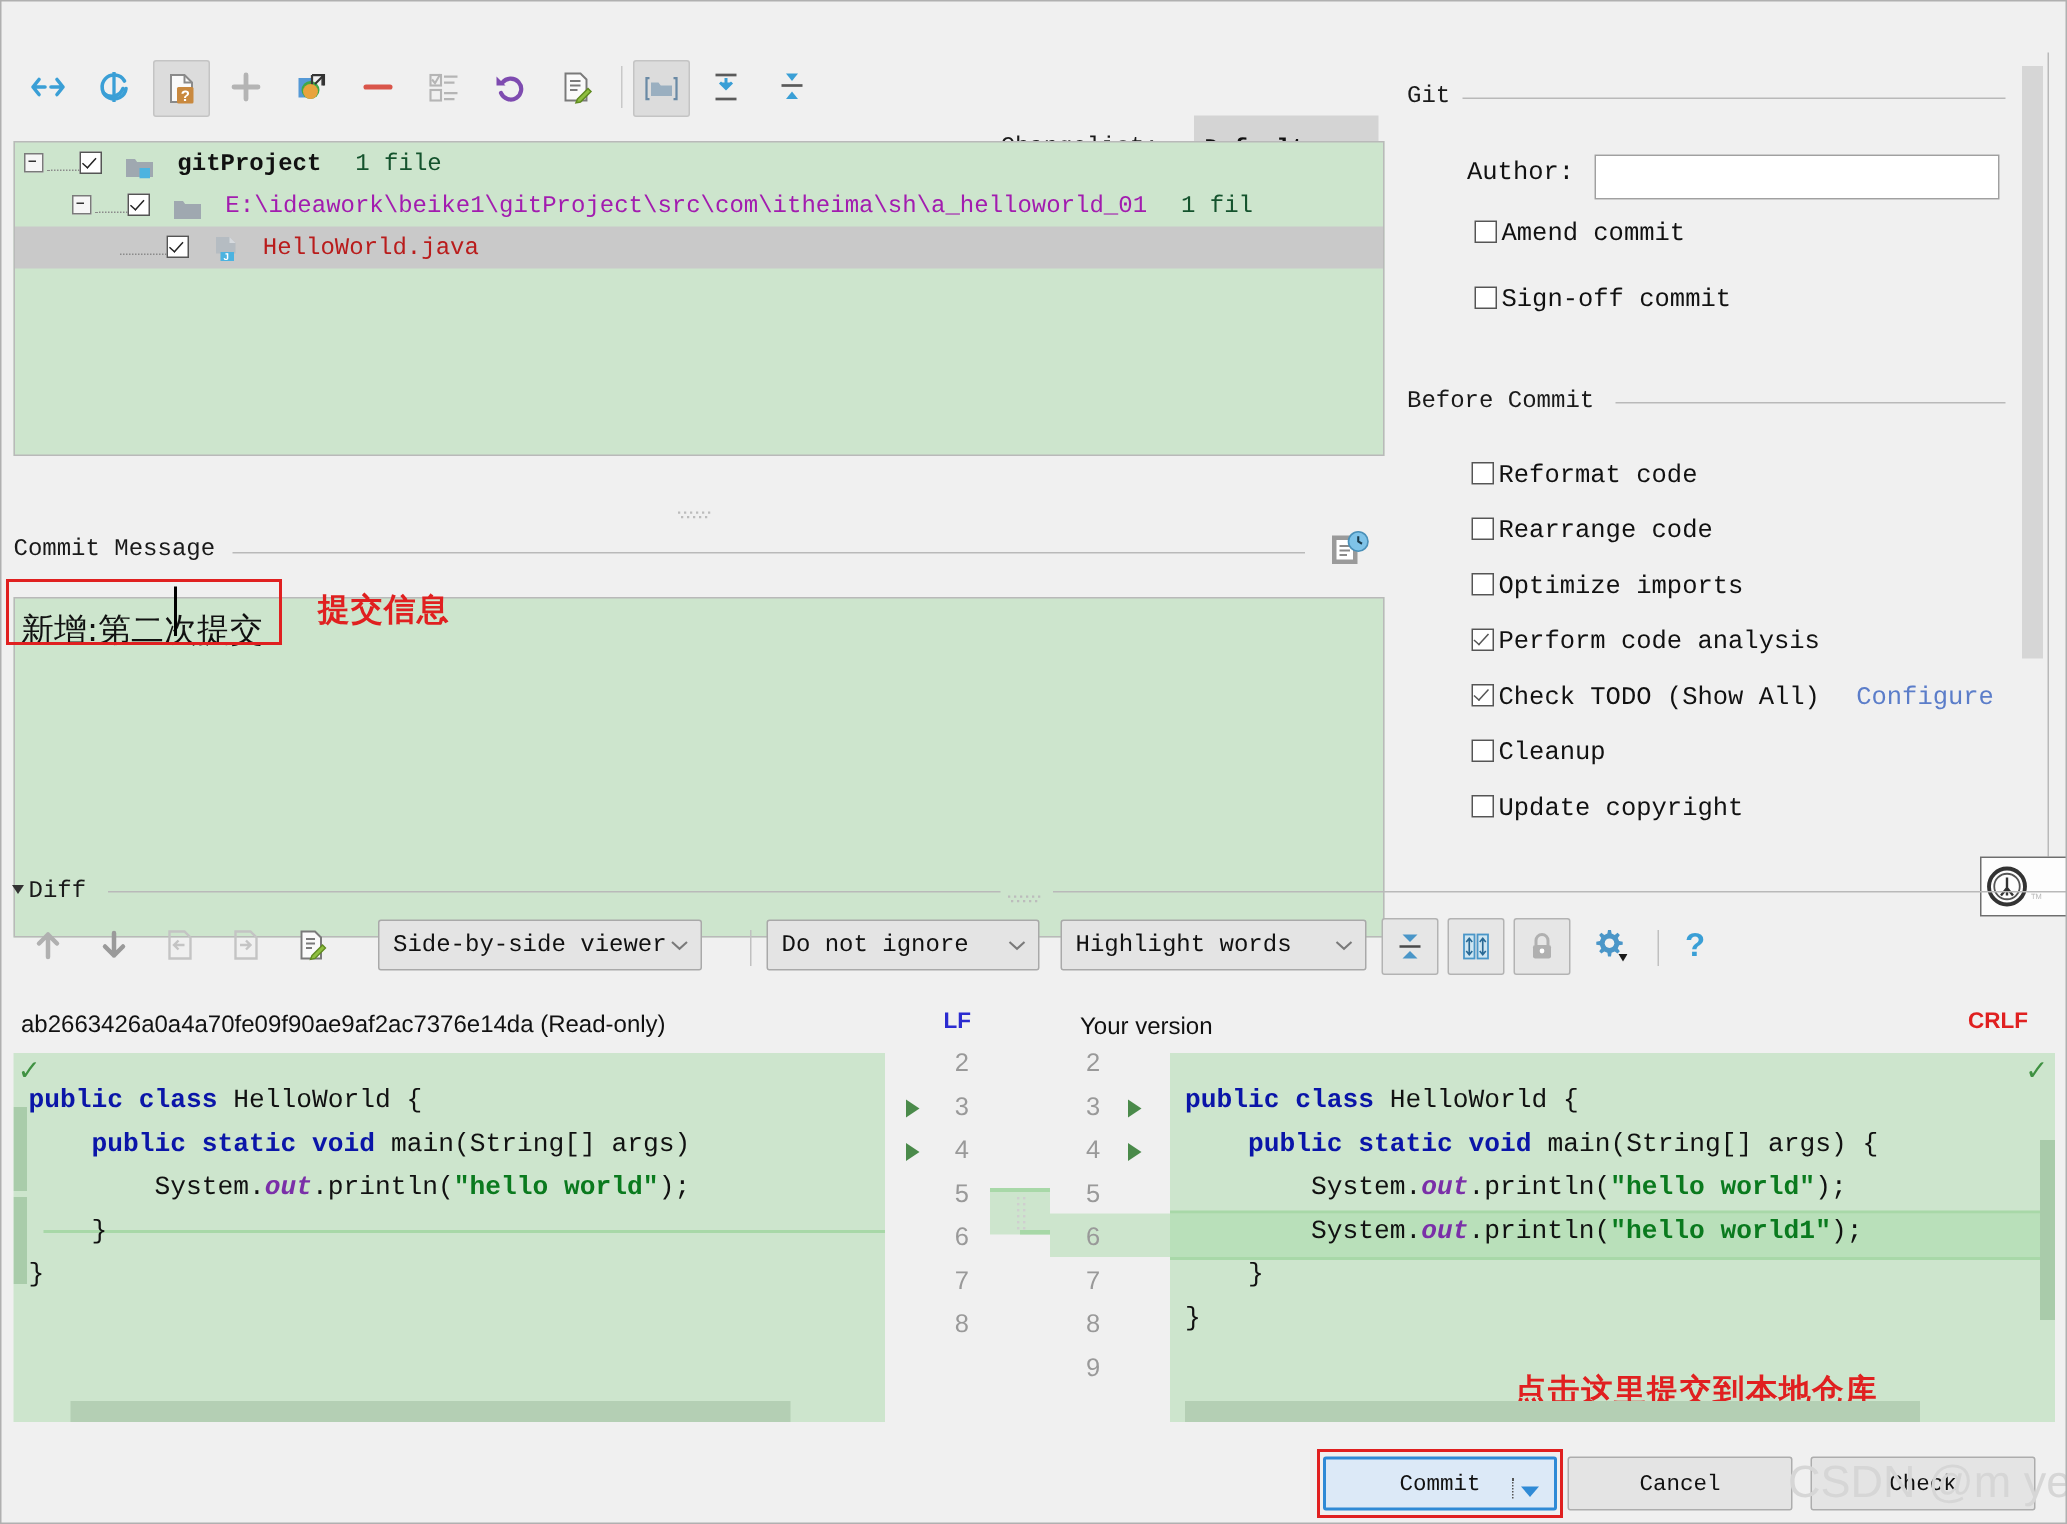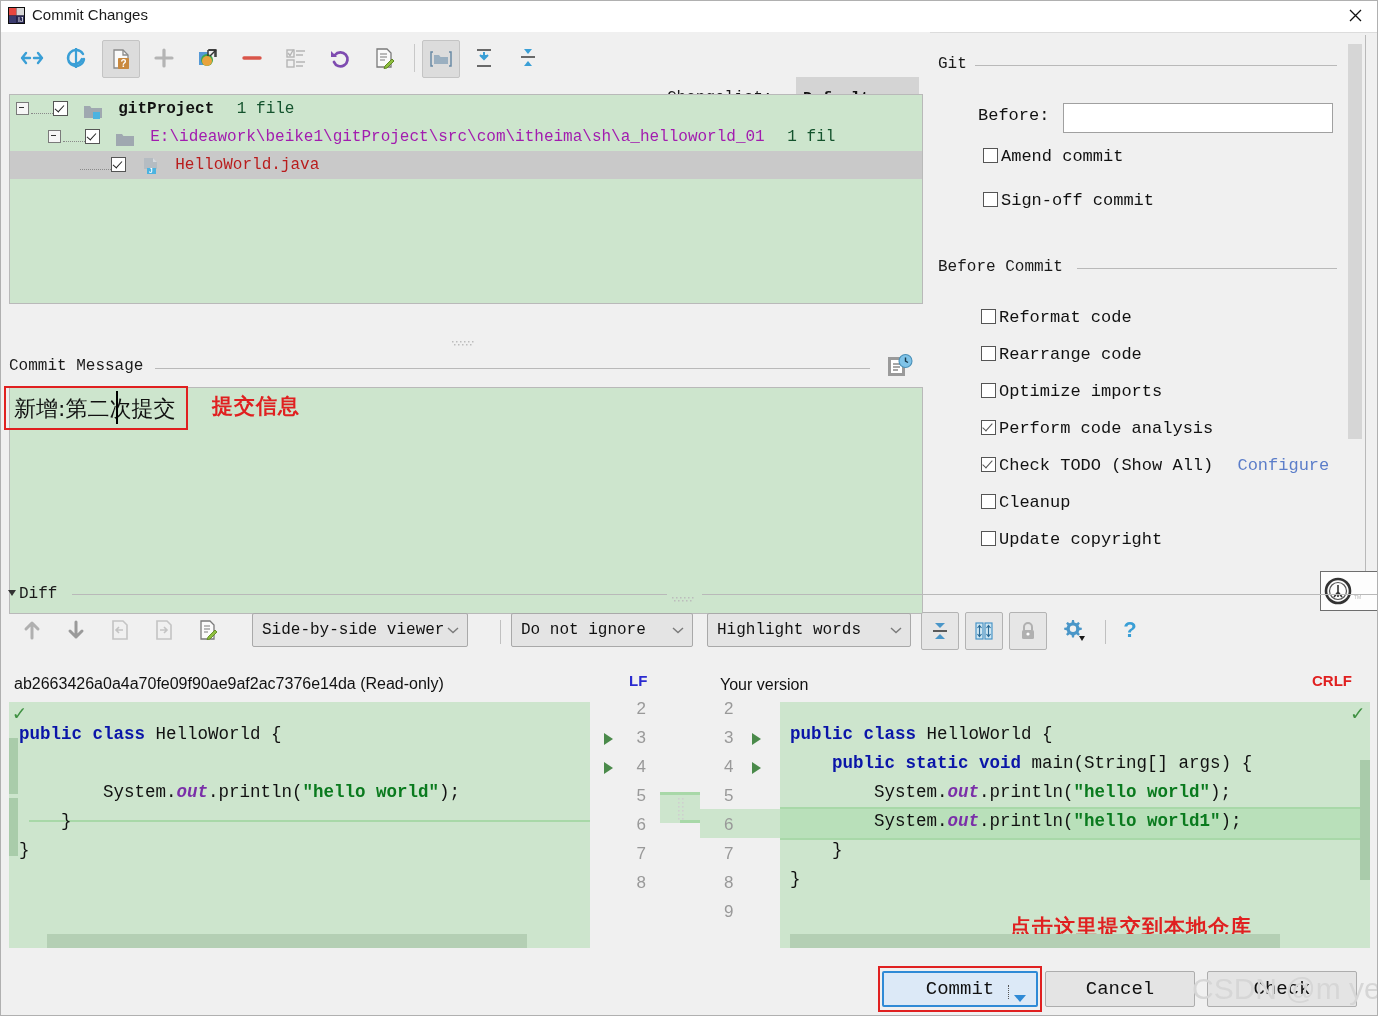--- a/index.html
+++ b/index.html
@@ -47,21 +47,21 @@
   .t-grey{color:#14532d;}
   .t-blue{color:#b91c1c;}
   .t-path{color:#a21caf;}
 
   .splitdots{position:absolute;left:452px;top:303px;width:26px;height:8px;}
 
   .cm-label{position:absolute;left:9px;top:325px;font-size:16px;color:#1a1a1a;}
   .cm-line{position:absolute;left:155px;top:336px;width:715px;height:1px;background:#b9b9b9;}
   .cm-hist{position:absolute;left:884px;top:320px;width:30px;height:30px;cursor:pointer;}
 
-  .cm-box{position:absolute;left:9px;top:355px;width:912px;height:225px;background:#cde5cd;border:1px solid #b9b9b9;}
+  .cm-box{position:absolute;left:9px;top:366px;width:912px;height:225px;background:#cde5cd;border:1px solid #b9b9b9;}
   .cm-text{position:absolute;left:4px;top:6px;font-family:"DejaVu Sans",sans-serif;font-size:22px;color:#111;letter-spacing:0px;}
   .cm-hl{position:absolute;left:4px;top:354px;width:184px;height:44px;border:2px solid #e02020;box-sizing:border-box;pointer-events:none;}
   .cm-caret{position:absolute;left:116px;top:359px;width:1.5px;height:33px;background:#000;}
   .ann-red{position:absolute;font-family:"DejaVu Serif",serif;font-weight:bold;color:#e02020;letter-spacing:1px;}
   .grp-title{position:absolute;font-size:16px;color:#1a1a1a;background:#f0f0f0;padding-right:7px;}
   .grp-line{position:absolute;height:1px;background:#b9b9b9;}
   .author-lbl{position:absolute;left:48px;top:105px;font-size:17px;color:#111;}
   .author-inp{position:absolute;left:1063px;top:103px;width:270px;height:30px;background:#fff;border:1px solid #a0a0a0;box-sizing:border-box;}
   .ckrow{position:absolute;font-size:17px;color:#111;white-space:nowrap;cursor:pointer;}
   .ck{display:inline-block;width:13px;height:13px;border:1px solid #555;background:#fff;vertical-align:middle;position:relative;margin-right:3px;margin-bottom:2px;}
@@ -109,49 +109,31 @@
   .fld{color:#7a2fa8;font-style:italic;font-weight:bold;}
   .chk{position:absolute;color:#3f9142;font-size:21px;font-weight:bold;}
   .modbar{position:absolute;left:9px;width:9px;background:#a9ccaa;}
   .hsb{position:absolute;height:15px;background:#b4cfb4;}
   .vsb-r{position:absolute;left:1360px;top:760px;width:10px;height:120px;background:#a9cbaa;}
   .difflinkline{position:absolute;background:#cde5cd;}
   .dragdots{position:absolute;left:676px;top:798px;width:10px;height:30px;}
 
   
   .btnbar{position:absolute;left:0;top:958px;width:1378px;height:58px;background:#f0f0f0;}
-  .btn{position:absolute;top:13px;height:36px;background:#e4e4e4;border:1px solid #adadad;border-radius:2px;font-family:"Liberation Mono","DejaVu Sans Mono",monospace;font-size:19px;color:#111;display:flex;align-items:center;justify-content:center;cursor:pointer;box-sizing:border-box;}
+  .btn{position:absolute;top:13px;height:36px;background:#e4e4e4;border:1px solid #adadad;border-radius:2px;font-family:"Liberation Mono","DejaVu Sans Mono",monospace;font-size:15px;color:#111;display:flex;align-items:center;justify-content:center;cursor:pointer;box-sizing:border-box;}
   .btn.primary{background:#dce9f7;border:2px solid #2f8ad6;}
   .btn-hl{position:absolute;left:878px;top:966px;width:164px;height:46px;border:2px solid #e02020;box-sizing:border-box;pointer-events:none;}
   .watermark{position:absolute;left:1192px;top:972px;font-family:"Liberation Sans",sans-serif;font-size:30px;color:#d6d6d6;white-space:nowrap;pointer-events:none;}
   .outerborder{position:absolute;left:0;top:0;width:1378px;height:1016px;border:1px solid #b0b0b0;box-sizing:border-box;pointer-events:none;}
 </style>
 </head>
 <body>
 
 <div class="root">
 
-  <div class="titlebar">
-    <span class="tb-icon">
-      <svg width="17" height="17" viewBox="0 0 17 17">
-        <rect x="0" y="0" width="17" height="17" fill="#0d0d0d"></rect>
-        <rect x="1" y="1" width="7.5" height="7.5" fill="#e8473f"></rect>
-        <rect x="8.5" y="1" width="7.5" height="7.5" fill="#d8d8d8"></rect>
-        <rect x="1" y="8.5" width="7.5" height="7.5" fill="#3b3b6e"></rect>
-        <rect x="8.5" y="8.5" width="7.5" height="7.5" fill="#2a2a55"></rect>
-        <text x="10" y="15" font-size="7" fill="#fff" font-family="sans-serif">IJ</text>
-      </svg>
-    </span>
-    <span class="tb-title">Commit Changes</span>
-    <div class="tb-close">
-      <svg width="13" height="13" viewBox="0 0 13 13">
-          <path d="M1 1 L12 12 M12 1 L1 12" stroke="#111" stroke-width="1.3" fill="none"></path>
-        </svg>
-    </div>
-  </div>
 
   <div class="leftcol">
 
     <div class="toolbar">
       <div class="tbtn" style="left:14px">
         <svg width="24" height="24" viewBox="0 0 24 24">
           <path d="M2 12 L10 12 M6 7 L2 12 L6 17" stroke="#3a9fd6" stroke-width="2.4" fill="none" stroke-linecap="round" stroke-linejoin="round"></path>
           <path d="M22 12 L14 12 M18 7 L22 12 L18 17" stroke="#3a9fd6" stroke-width="2.4" fill="none" stroke-linecap="round" stroke-linejoin="round"></path>
         </svg>
       </div>
@@ -321,21 +303,21 @@
     </div>
     <div class="cm-caret"></div>
     <div class="cm-hl"></div>
     <span class="ann-red" style="left:212px;top:360px;font-size:21px">提交信息</span>
   </div>
 
   <div>
     <span class="grp-title" style="left:938px;top:55px">Git</span>
     <div class="grp-line" style="left:975px;top:65px;width:362px"></div>
 
-    <span class="author-lbl" style="left:978px;top:106px">Before:</span>
+    <span class="author-lbl" style="left:978px;top:106px">Author:</span>
     <input class="author-inp" type="text" value="" placeholder="" style="">
 
     <div class="ckrow" style="left:983px;top:147px">
       <span class="ck"></span><span>Amend commit</span>
     </div>
     <div class="ckrow" style="left:983px;top:191px">
       <span class="ck"></span><span>Sign-off commit</span>
     </div>
 
     <span class="grp-title" style="left:938px;top:258px">Before Commit</span>
@@ -542,20 +524,21 @@
     <span class="ln rgt" style="top:171px">8</span>
     <span class="ln rgt" style="top:200px">9</span>
   </div>
 
   <div class="codepane left">
     <span class="chk" style="left:4px;top:-1px">✓</span>
     <div class="modbar" style="left:0px;top:36px;height:56px"></div>
     <div class="modbar" style="left:0px;top:96px;height:58px"></div>
     <div style="position:absolute;left:20px;top:118px;width:561px;height:2px;background:#a8d8a8"></div>
     <div class="codeline" style="top:22px"><span class="kw">public</span> <span class="kw">class</span> HelloWorld {</div>
+    <div class="codeline" style="top:51px">    <span class="kw">public</span> <span class="kw">static</span> <span class="kw">void</span> main(String[] args)</div>
     <div class="codeline" style="top:80px">        System.<span class="fld">out</span>.println(<span class="str">"hello world"</span>);</div>
     <div class="codeline" style="top:109px">    }</div>
     <div class="codeline" style="top:138px">}</div>
     <div class="hsb" style="left:38px;top:232px;width:480px"></div>
   </div>
 
   <div class="codepane right">
     <span class="chk" style="right:6px;top:-1px">✓</span>
     <div style="position:absolute;left:0;top:107px;width:590px;height:29px;background:#b9e0ba"></div>
     <div style="position:absolute;left:0;top:105px;width:590px;height:2px;background:#a8d8a8"></div>

